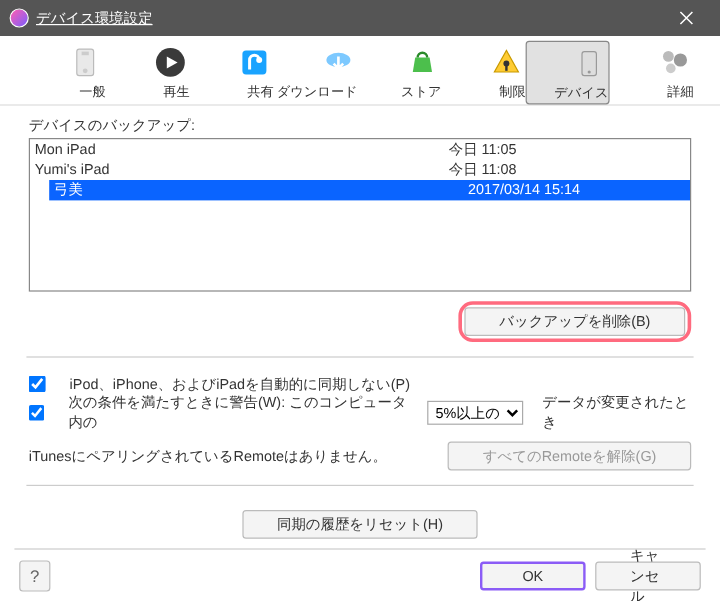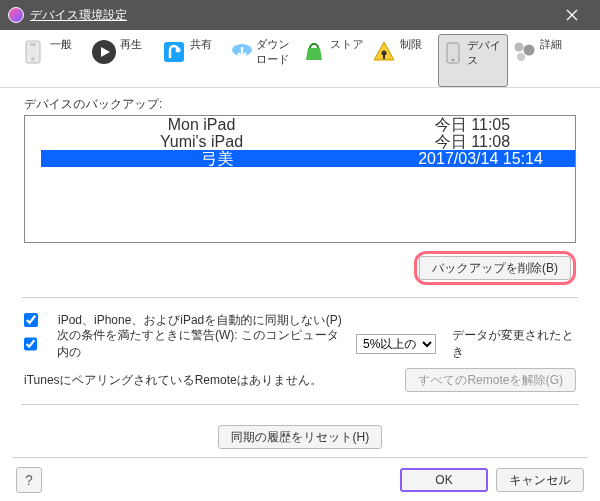--- a/index.html
+++ b/index.html
@@ -38,22 +38,22 @@
   .toolbar {
     height: 58px;
     display: flex;
     padding: 4px 18px 0 18px;
     gap: 0;
     border-bottom: 1px solid #ddd;
   }
   .tool-item {
     width: 70px;
     display: flex;
-    flex-direction: row;
-    align-items: flex-start;
+    flex-direction: column;
+    align-items: flex-end;
     padding-top: 2px;
     font-size: 11px;
     color: #333;
     cursor: default;
   }
   .tool-item.active {
     background: #e1e1e1;
     border: 1px solid #888;
     border-radius: 3px;
   }
@@ -70,41 +70,40 @@
     border: 1px solid #888;
     height: 128px;
     background: #fff;
     overflow: hidden;
   }
   .list-row {
     display: flex;
     height: 17px;
     line-height: 17px;
     padding: 0 4px;
-    font-size: 16px;
-    text-align: center;
+    font-size: 12px;
   }
   .list-row .col-name { flex: 0 0 345px; }
   .list-row .col-date { flex: 1; }
   .list-row.selected {
     background: #0a64ff;
     color: #fff;
     margin-left: 16px;
   }
   .btn-row {
     display: flex;
     justify-content: flex-end;
     margin-top: 8px;
   }
   .button {
     background: #f4f4f4;
     border: 1px solid #bbb;
     border-radius: 3px;
     height: 24px;
-    padding: 0 12px;
+    padding: 0 28px;
     font-size: 12px;
     display: inline-flex;
     align-items: center;
     color: #333;
   }
   .button.disabled { color: #999; }
   .button.primary { border: 2px solid #8b5cf6; }
   .highlight {
     border: 3px solid #ff6b7f;
     border-radius: 12px;

